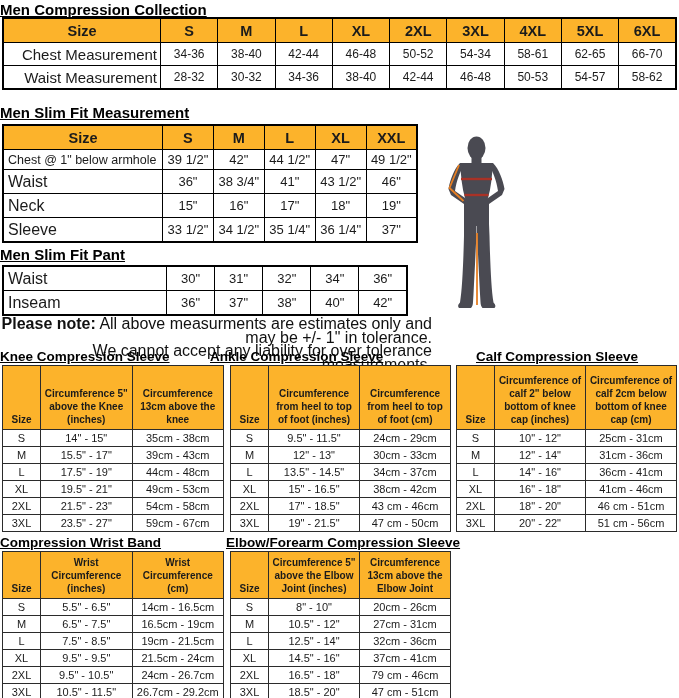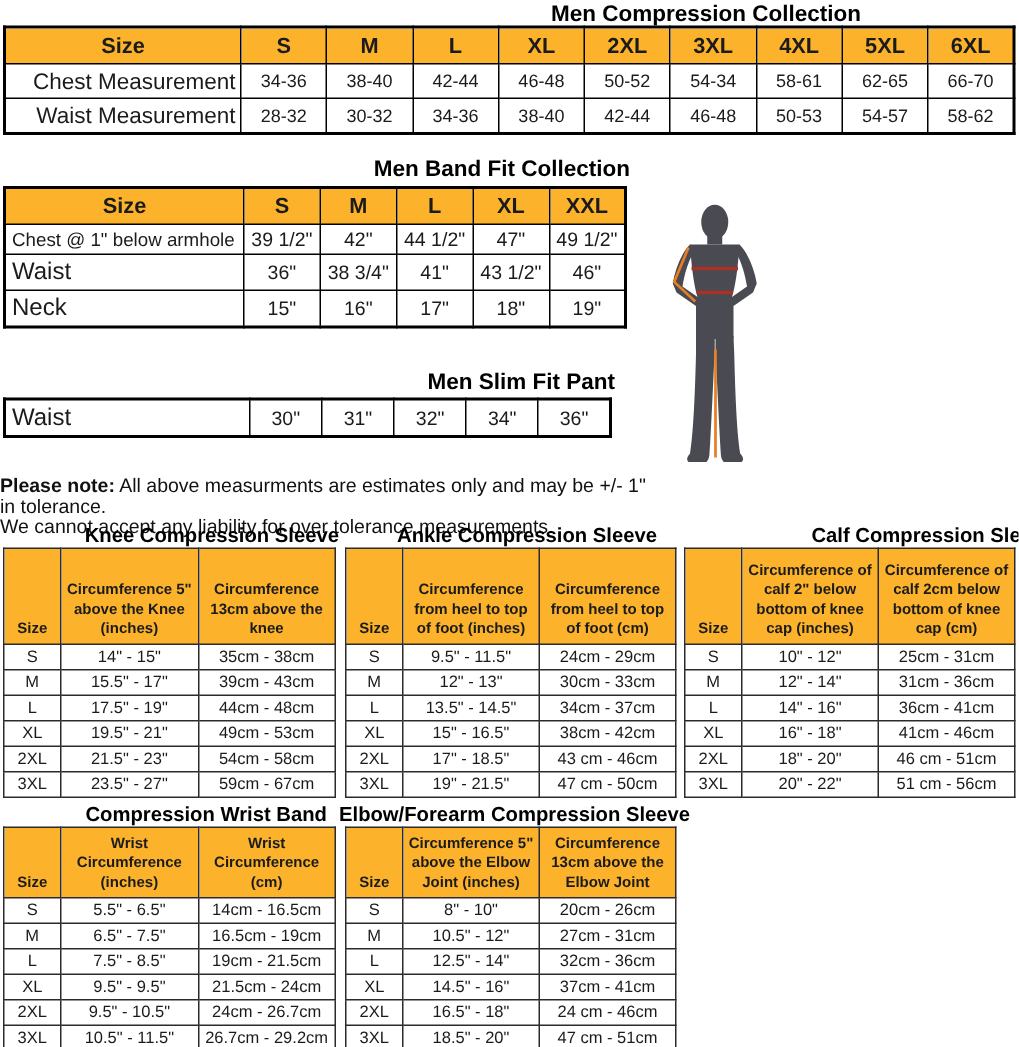--- a/index.html
+++ b/index.html
@@ -1,20 +1,20 @@
 <!DOCTYPE html>
 <html style="--header_bg: #FCB32B; --border: #000000; --figure_body: #4A4A52; --line_red: #A93226; --line_orange: #E67E22;"><head>
 <meta charset="utf-8">
 <style>
   html,body { margin:0; padding:0; }
   body {
     width:679px; height:698px; position:relative; overflow:hidden;
     background:#ffffff; font-family:"Liberation Sans", sans-serif; color:#1b1b1b;
   }
-  .sec-title { position:absolute; text-align:right; font-weight:bold; color:#000; white-space:nowrap; }
+  .sec-title { position:absolute; text-align:left; font-weight:bold; color:#000; white-space:nowrap;text-decoration:underline; }
   .big-title { font-size:15px; }
   .small-title { font-size:13.5px; }
 
   
   table { border-collapse:collapse; position:absolute; background:#fff; }
   .bigtable { border:2px solid #000; table-layout:fixed; }
   .bigtable th, .bigtable td { border:1px solid #000; padding:0 3px; text-align:center; overflow:hidden; }
   .bigtable th { background:var(--header_bg); font-weight:bold; font-size:14.5px; height:23px; }
   .t1 { left:2px; top:17px; width:675px; }
   .t1 th:first-child { width:150px; }
@@ -27,21 +27,21 @@
   .t2 td:first-child { text-align:left; padding-left:4px; }
   .t2 tbody tr:first-child td { height:19px; }
   .t2 tbody tr:first-child td:first-child { font-size:12.5px; }
   .t2 tbody tr:not(:first-child) td:first-child { font-size:16px; }
 
   .t3 { left:2px; top:265px; width:406px; }
   .t3 td { height:23px; font-size:13px; }
   .t3 td:first-child { width:155px; text-align:left; padding-left:4px; font-size:16px; }
 
   
-  .note { position:absolute; left:0; top:317px; width:432px; text-align:left; font-size:13px; line-height:13.5px; color:#111; }
+  .note { position:absolute; left:0; top:317px; width:432px; text-align:right; font-size:16px; line-height:13.5px; color:#111; }
   .note .b { font-weight:bold; }
 
   
   .smalltable { table-layout:fixed; border:1px solid #222; }
   .smalltable th, .smalltable td { border:1px solid #2b2b2b; text-align:center; padding:0 1px; overflow:hidden; }
   .smalltable th { background:var(--header_bg); font-weight:bold; font-size:10px; line-height:1.3; vertical-align:bottom; padding:2px 2px 3px 2px; }
   .smalltable th:first-child { width:33px; }
   .smalltable td { font-size:11px; height:16px; }
   .row1 th { height:58px; }
   .row2 th { height:41px; }
@@ -97,21 +97,21 @@
         <td>38-40</td>
         <td>42-44</td>
         <td>46-48</td>
         <td>50-53</td>
         <td>54-57</td>
         <td>58-62</td>
       </tr>
     </tbody>
 </table>
 
-<div class="sec-title big-title" style="left:0; top:104px; width:420px;">Men Band Fit Collection</div>
+<div class="sec-title big-title" style="left:0; top:104px; width:420px;">Men Slim Fit Measurement</div>
 <table class="bigtable t2">
   <thead>
       <tr>
         <th>Size</th>
         <th>S</th>
         <th>M</th>
         <th>L</th>
         <th>XL</th>
         <th>XXL</th>
       </tr>
@@ -134,33 +134,49 @@
         <td>46"</td>
       </tr>
       <tr>
         <td>Neck</td>
         <td>15"</td>
         <td>16"</td>
         <td>17"</td>
         <td>18"</td>
         <td>19"</td>
       </tr>
+      <tr>
+        <td>Sleeve</td>
+        <td>33 1/2"</td>
+        <td>34 1/2"</td>
+        <td>35 1/4"</td>
+        <td>36 1/4"</td>
+        <td>37"</td>
+      </tr>
     </tbody>
 </table>
 
 <div class="sec-title big-title" style="left:0; top:246px; width:410px;">Men Slim Fit Pant</div>
 <table class="bigtable t3">
   <tbody>
       <tr>
         <td>Waist</td>
         <td>30"</td>
         <td>31"</td>
         <td>32"</td>
         <td>34"</td>
         <td>36"</td>
+      </tr>
+      <tr>
+        <td>Inseam</td>
+        <td>36"</td>
+        <td>37"</td>
+        <td>38"</td>
+        <td>40"</td>
+        <td>42"</td>
       </tr>
     </tbody>
 </table>
 
 <div class="note">
   <div><span class="b">Please note:</span><span> All above measurments are estimates only and may be +/- 1" in tolerance.</span></div>
   <div>We cannot accept any liability for over tolerance measurements.</div>
 </div>
 
 <div class="figure-wrap" aria-label="Male silhouette showing chest, waist, sleeve and inseam measurement lines">
@@ -378,21 +394,21 @@
         <td>32cm - 36cm</td>
       </tr>
       <tr>
         <td>XL</td>
         <td>14.5" - 16"</td>
         <td>37cm - 41cm</td>
       </tr>
       <tr>
         <td>2XL</td>
         <td>16.5" - 18"</td>
-        <td>24 cm - 46cm</td>
+        <td>79 cm - 46cm</td>
       </tr>
       <tr>
         <td>3XL</td>
         <td>18.5" - 20"</td>
         <td>47 cm - 51cm</td>
       </tr>
     </tbody>
 </table>
 
 </body></html>

